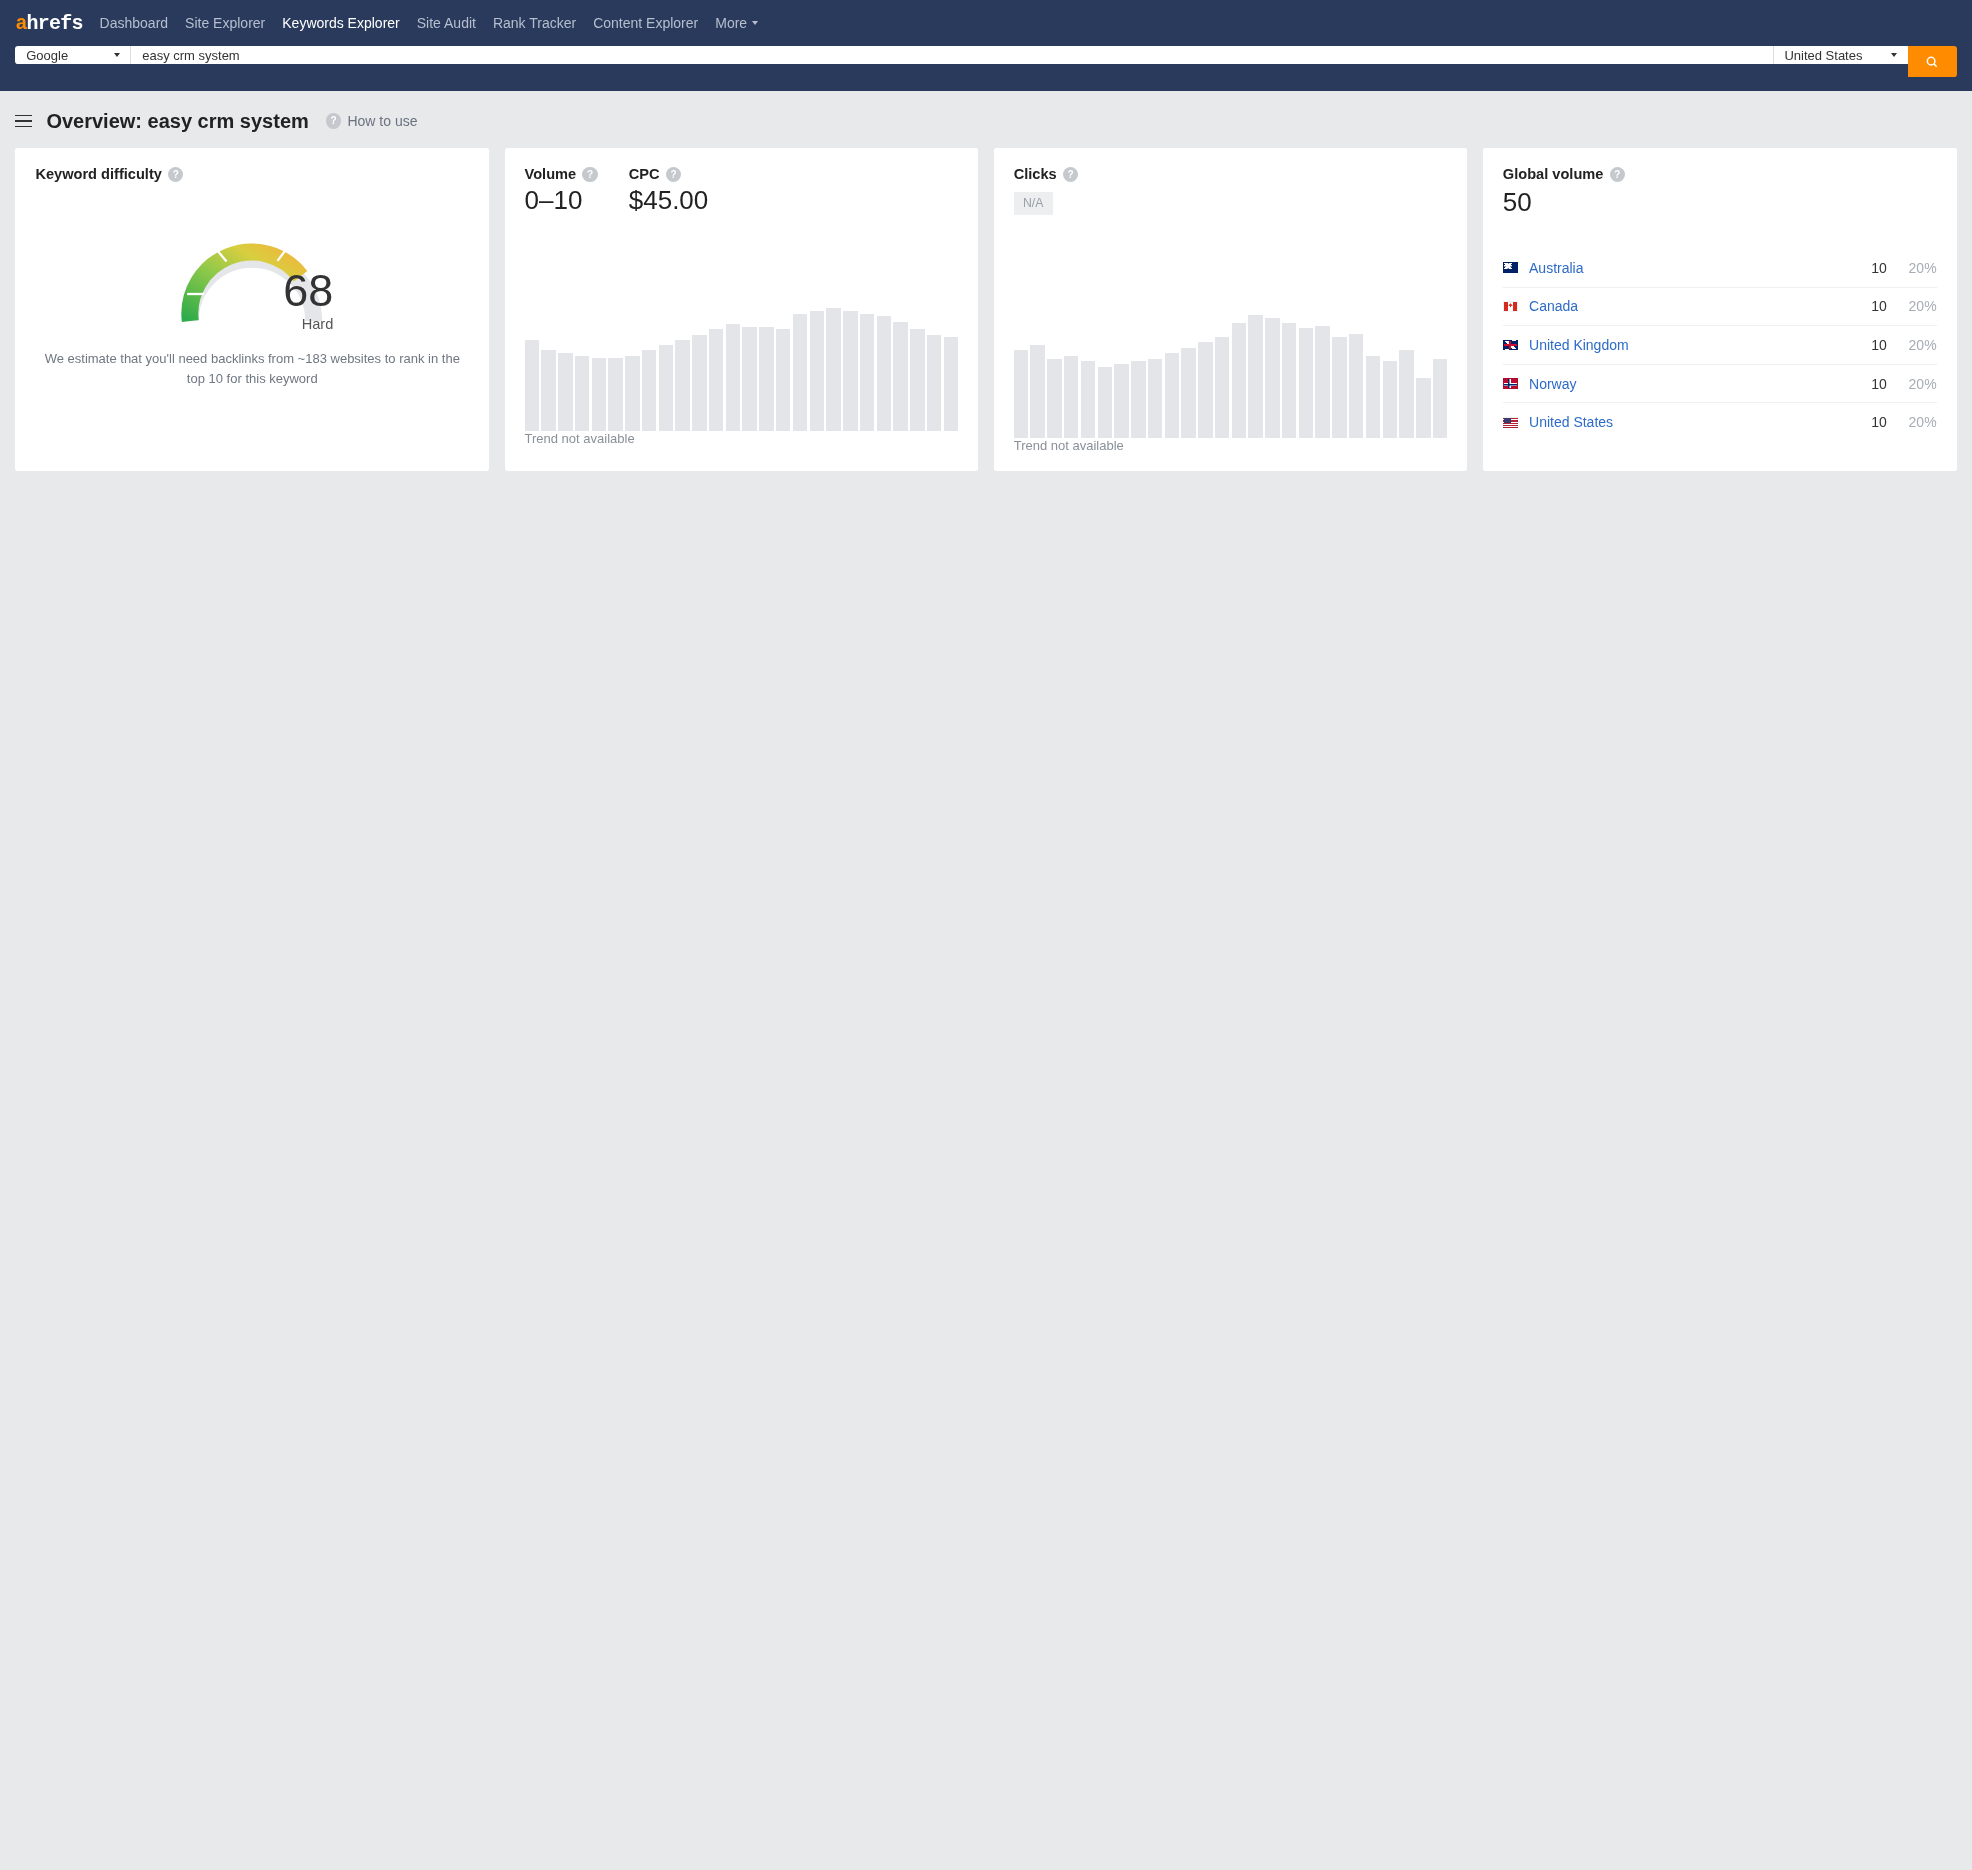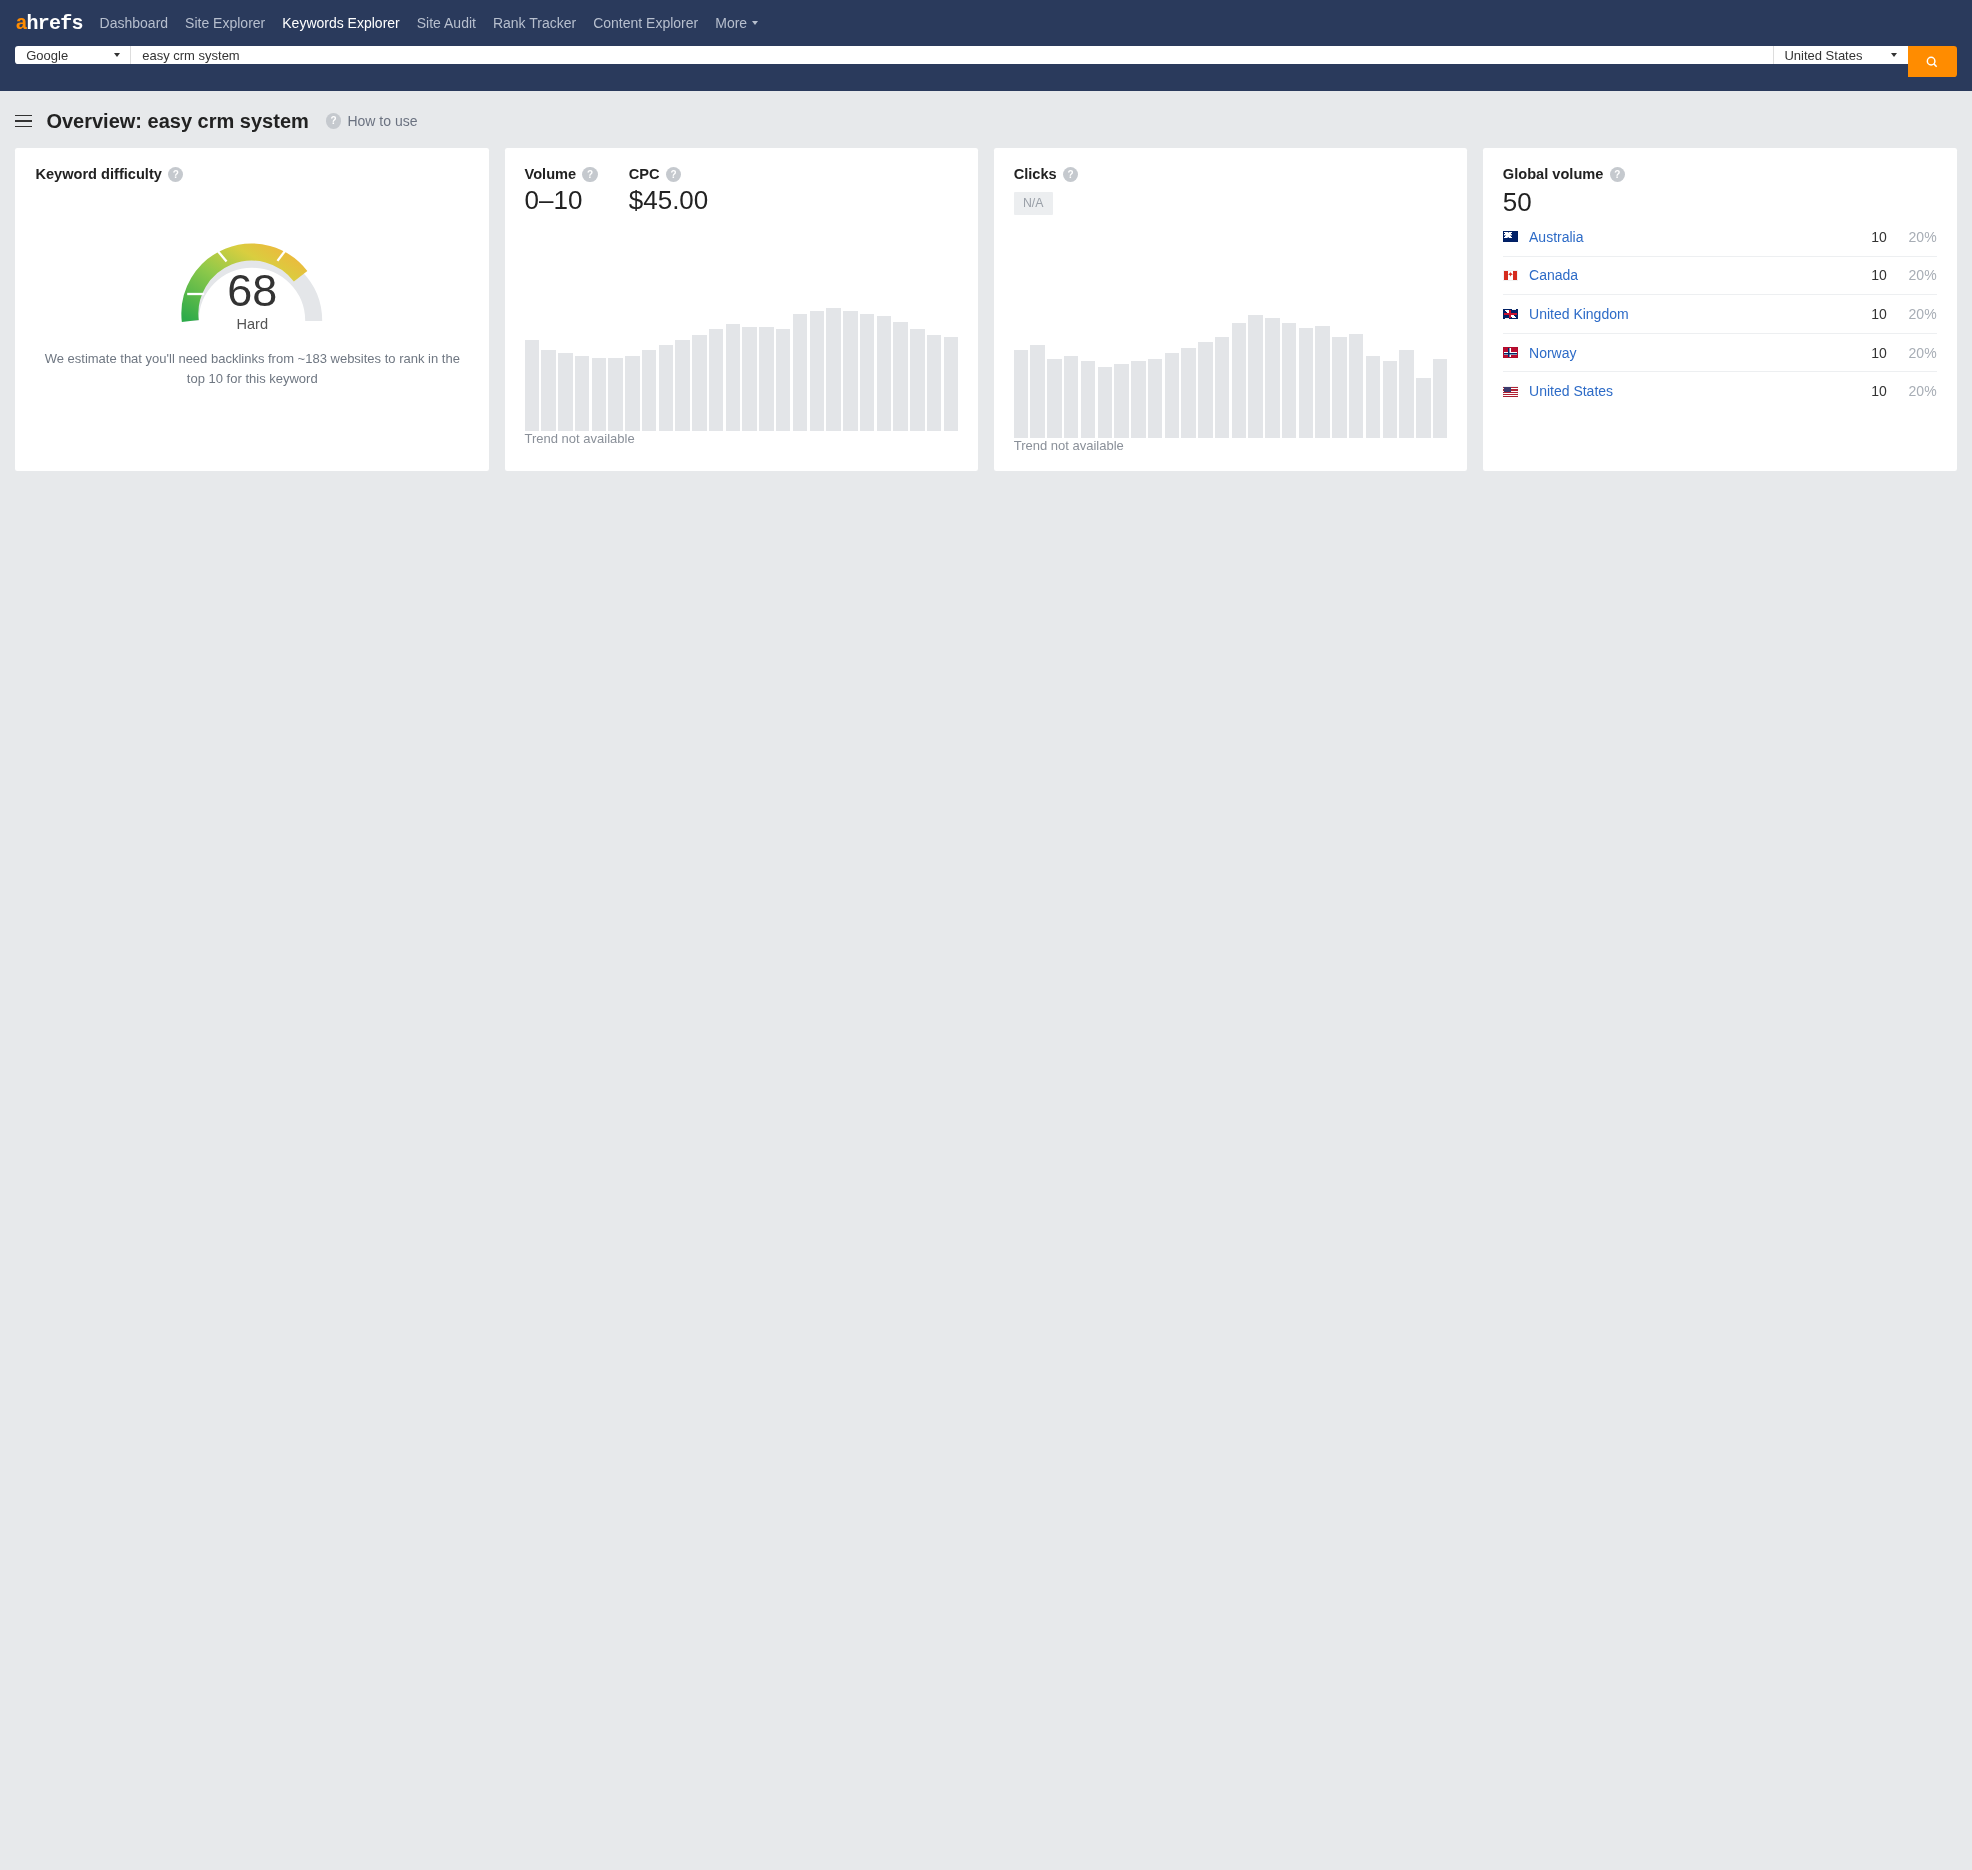--- a/index.html
+++ b/index.html
@@ -114,21 +114,21 @@
     color: #222;
     display: flex; align-items: center; gap: 6.2px;
     margin-bottom: 4.6px;
   }
   
   .gauge-wrap { display: flex; flex-direction: column; align-items: center; margin: 31px 0 23px 0; }
   .gauge { position: relative; width: 162px; height: 108px; }
   .gauge svg { width: 162px; height: 162px; }
   .gauge-center {
     position: absolute; top: 55px; left: 0; right: 0;
-    text-align: center;
+    text-align: right;
   }
   .gauge-num { font-size: 45px; font-weight: 400; color: #333; line-height: 1; }
   .gauge-label { font-size: 14.6px; color: #555; margin-top: 3.1px; }
   .difficulty-note { text-align: center; color: #6f7782; font-size: 13px; line-height: 1.5; margin-top: 28px; }
   
   .vc-row { display: flex; gap: 31px; }
   .vc-col h3 { margin-bottom: 3.1px; }
   .big-val { font-size: 26px; font-weight: 400; color: #222; }
   .barchart {
     display: flex; align-items: flex-end; gap: 2.3px;
@@ -136,21 +136,21 @@
   }
   .barchart .bar { flex: 1; background: #e3e5e8; }
   .trend-na { color: #8a9099; font-size: 13px; }
   
   .na-badge {
     display: inline-block; background: #eceef0; color: #9aa0a8;
     padding: 4.6px 9.2px; border-radius: 1px; font-size: 12.3px; margin-top: 4.6px;
   }
   .clicks-chart { margin-top: 100px; }
   
-  .gv-val { font-size: 26px; font-weight: 400; color: #222; }
+  .gv-val { font-size: 26px; font-weight: 400; color: #222; margin-bottom: 31px; }
   .gv-row {
     display: flex; align-items: center; gap: 10.8px;
     padding: 10.8px 0;
     border-bottom: 0.8px solid #edeff1;
   }
   .gv-row:last-child { border-bottom: none; }
   .flag { width: 15.4px; height: 10.8px; display: inline-block; border: 0.8px solid rgba(0,0,0,0.05); position: relative; overflow: hidden; }
   .gv-country { color: #2d6bc7; font-size: 14px; flex: 1; cursor: pointer; }
   .gv-num { color: #333; font-size: 14px; width: 28px; text-align: right; }
   .gv-pct { color: #a7adb5; font-size: 14px; width: 39px; text-align: right; }

